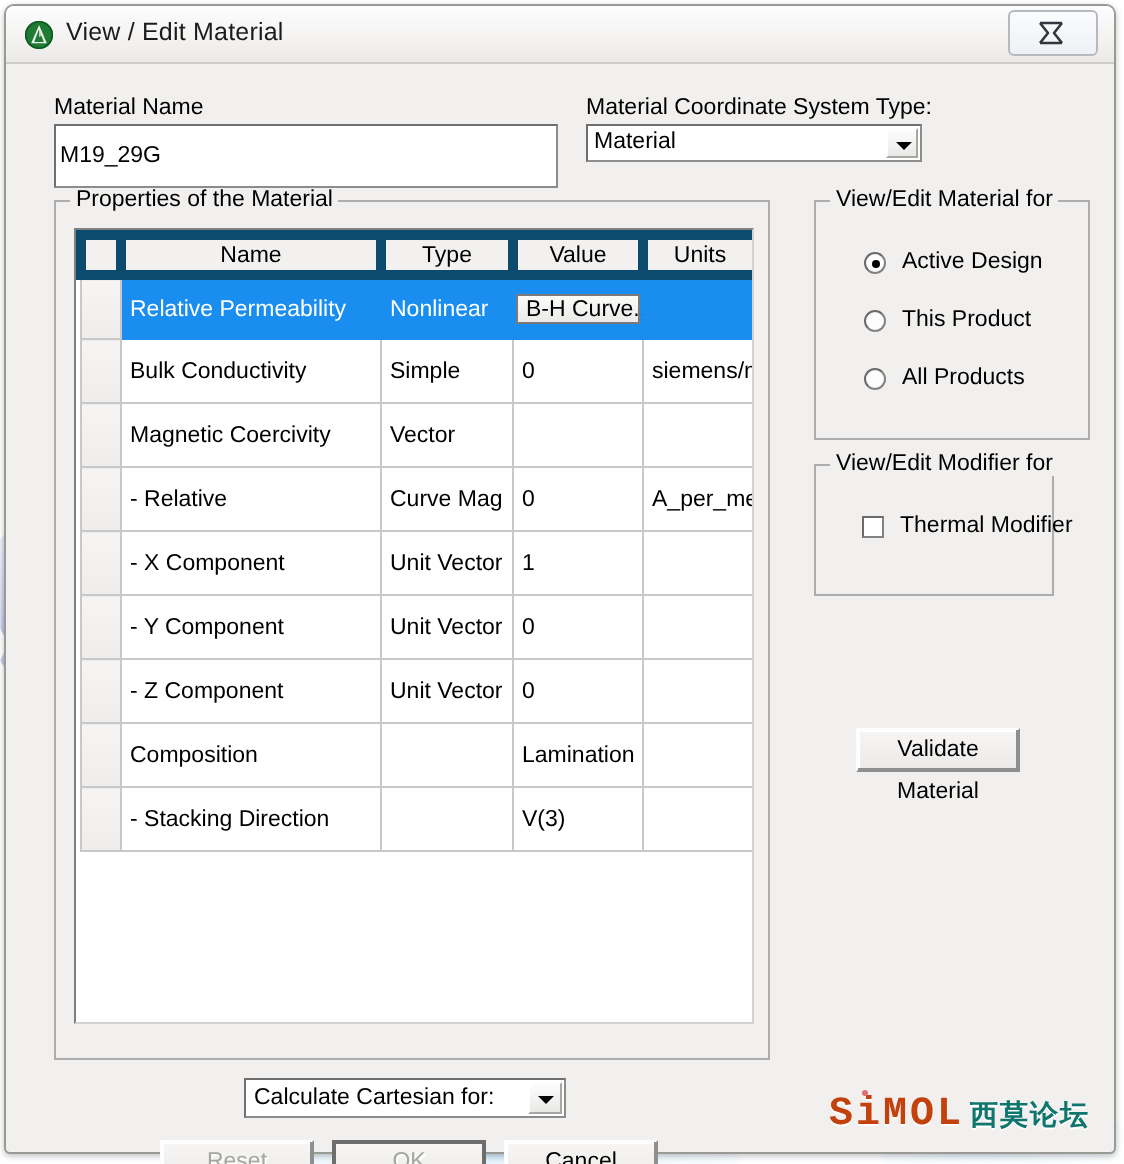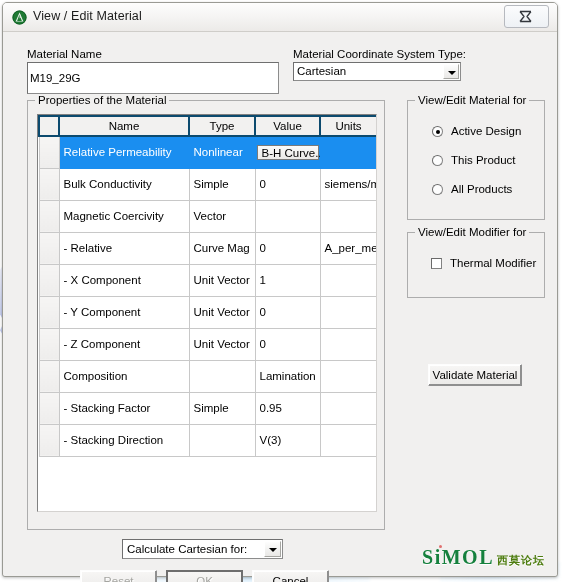--- a/index.html
+++ b/index.html
@@ -181,21 +181,21 @@
     top: -7px; left: 7px;
     background: #f1f0ef;
     padding: 0 3px;
     font-size: 11.5px;
     color: #000;
     white-space: nowrap;
   }
 
   #props-group { left: 24px; top: 68px; width: 358px; height: 430px; }
   #viewedit-material-group { left: 404px; top: 68px; width: 138px; height: 120px; }
-  #viewedit-modifier-group { left: 404px; top: 200px; width: 138px; height: 66px; }
+  #viewedit-modifier-group { left: 404px; top: 200px; width: 120px; height: 66px; }
 
   
   #prop-table {
     position: absolute;
     left: 9px; top: 13px;
     width: 340px; height: 398px;
     background: #ffffff;
     border: 1px solid #808080;
     border-right-color: #d4d2d0;
     border-bottom-color: #d4d2d0;
@@ -215,21 +215,21 @@
     font-weight: normal;
     color: #000;
     overflow: hidden;
     white-space: nowrap;
     vertical-align: middle;
     box-sizing: border-box;
   }
   table.grid th {
     padding-left: 0;
     background: #f2f1f0;
-    border: 2px solid #0c4a6e;
+    border: 5px solid #0c4a6e;
     height: 20px;
   }
   td.rowsel, th.rowsel {
     background: linear-gradient(180deg,#f6f5f4 0%, #eeedec 100%);
     border: 1px solid #a0a0a0;
   }
   tr.selected td.c-name,
   tr.selected td.c-type,
   tr.selected td.c-units {
     background: #1a8ef0;
@@ -318,21 +318,21 @@
     font-size: 11.5px;
     color: #000;
     text-align: center;
     cursor: pointer;
     box-sizing: border-box;
     line-height: 21px;
   }
   .btn.disabled { color: #a5a5a1; text-shadow: 1px 1px 0 #fefefe; cursor: default; }
   .btn.default { border: 2px solid #6e6e6e; box-shadow: none; line-height: 19px; }
 
-  #validate-material-button { left: 425px; top: 332px; width: 94px; height: 22px; }
+  #validate-material-button { left: 425px; top: 332px; width: 82px; height: 22px; }
   #reset-button  { left: 77px;  top: 538px; width: 77px; height: 23px; }
   #ok-button     { left: 163px; top: 538px; width: 77px; height: 23px; }
   #cancel-button { left: 249px; top: 538px; width: 77px; height: 23px; }
 
   
   #calc-props-combo {
     position: absolute;
     left: 119px; top: 507px;
     width: 161px; height: 20px;
     background: #ffffff;
@@ -355,33 +355,33 @@
   
   #watermark {
     position: absolute;
     right: 12px; bottom: 7px;
     display: flex;
     align-items: baseline;
     gap: 3px;
     user-select: none;
   }
   #watermark-latin {
-    font-family: Liberation Serif, serif;
+    font-family: Liberation Mono, monospace;
     font-size: 20px;
     font-weight: bold;
     letter-spacing: 1.5px;
-    color: #15803d;
+    color: #c2410c;
     text-shadow: 0 1px 0 #ffffff;
   }
   #watermark-cn {
     font-family: "DejaVu Sans", sans-serif;
-    font-size: 11px;
+    font-size: 14px;
     font-weight: bold;
     letter-spacing: 1px;
-    color: #4d7c0f;
+    color: #0f766e;
     text-shadow: 0 1px 0 #ffffff;
   }
   .wm-dot {
     position: absolute;
     left: 17px; top: -1px;
     width: 3px; height: 3px;
     background: #e07070;
     border-radius: 50%;
   }
 </style>
@@ -416,21 +416,21 @@
     </div>
   </div>
 
   <div id="dialog-body">
 
     <div class="field-label" id="material-name-label">Material Name</div>
     <input id="material-name-input" type="text" value="M19_29G" style="">
 
     <div class="field-label" id="coord-type-label">Material Coordinate System Type:</div>
     <div id="coord-type-select">
-      <span id="coord-type-value">Cartesian</span>
+      <span id="coord-type-value">Material</span>
       <span id="coord-type-arrow">
         <span class="tri-down"></span>
       </span>
     </div>
 
     <div class="groupbox" id="props-group">
       <span class="groupbox-title">Properties of the Material</span>
 
       <div id="prop-table">
         <table class="grid">
@@ -504,27 +504,20 @@
               </tr>
               <tr>
                 <td class="rowsel"></td>
                 <td class="c-name">Composition</td>
                 <td class="c-type"></td>
                 <td class="c-value">Lamination</td>
                 <td class="c-units"></td>
               </tr>
               <tr>
                 <td class="rowsel"></td>
-                <td class="c-name">- Stacking Factor</td>
-                <td class="c-type">Simple</td>
-                <td class="c-value">0.95</td>
-                <td class="c-units"></td>
-              </tr>
-              <tr>
-                <td class="rowsel"></td>
                 <td class="c-name">- Stacking Direction</td>
                 <td class="c-type"></td>
                 <td class="c-value">V(3)</td>
                 <td class="c-units"></td>
               </tr>
             </tbody>
         </table>
       </div>
     </div>
 

